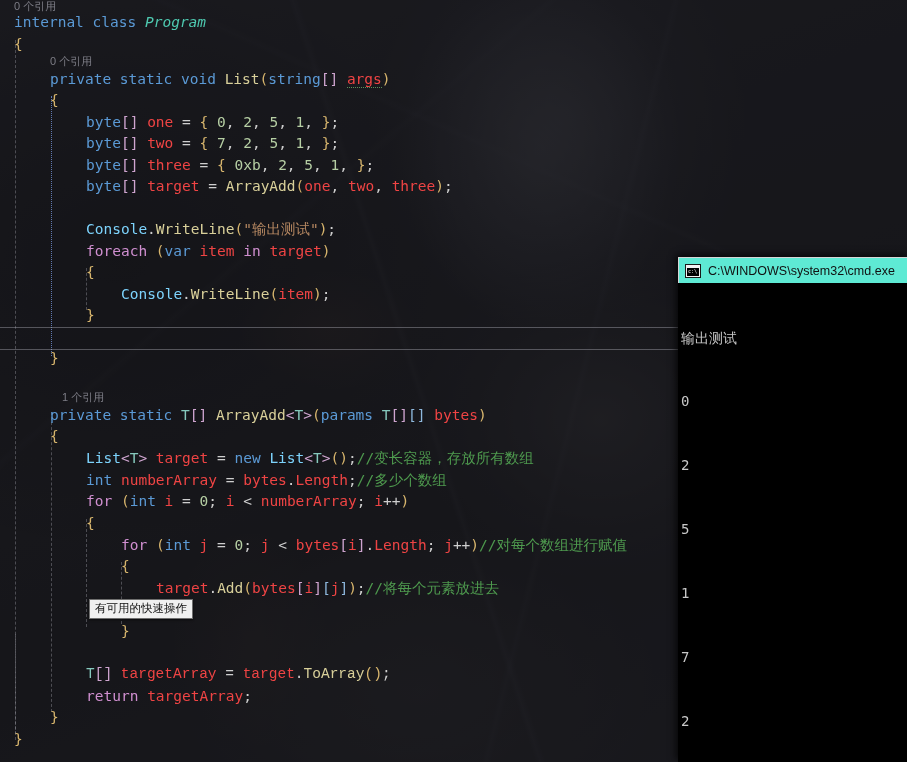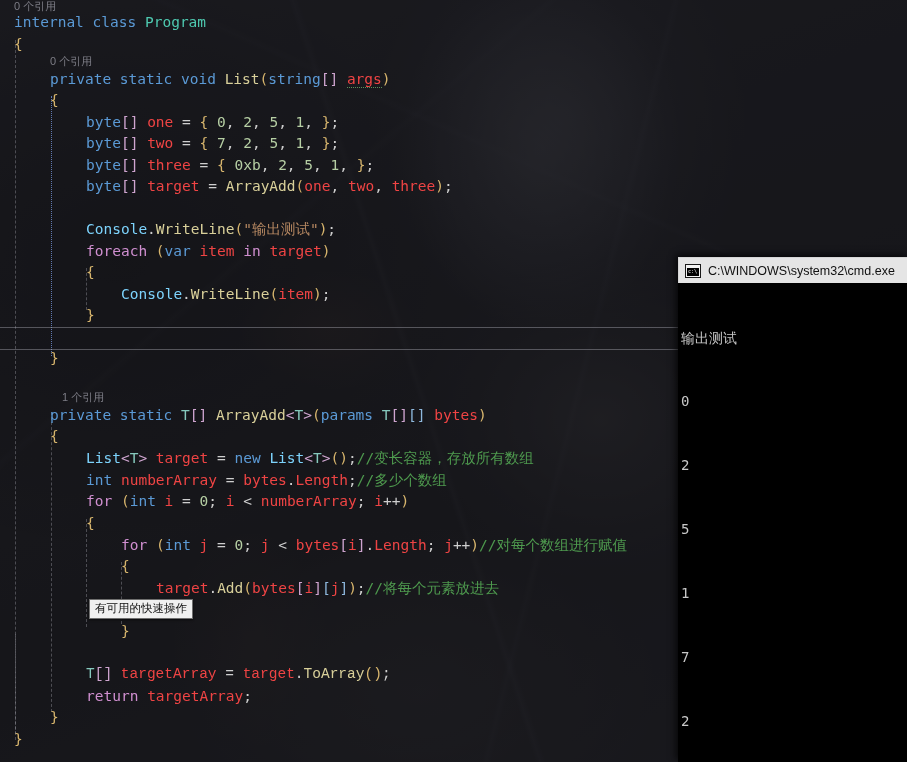--- a/index.html
+++ b/index.html
@@ -82,21 +82,21 @@
     line-height: 16px;
     color: #7d7d86;
     font-family: "Liberation Sans", sans-serif;
     white-space: pre;
   }
 
   
   .kw   { color: #5b9ad6; }          
   .ctl  { color: #d08fd0; }          
   .typ  { color: #7dd3fc; }          
-  .cls  { color: #4ec9b0; }
+  .cls  { color: #4ec9b0; font-style: italic; }
   .gen  { color: #86c9bd; }
   .mth  { color: #d9d09a; }          
   .var  { color: #ef4444; }          
   .num2 { color: #b6cfa4; }          
   .str  { color: #b58761; }          
   .cmt  { color: #4e9a4e; }          
   .pun  { color: #cfcfcf; }          
   .brc  { color: #d7b56d; }          
   .brc2 { color: #cfa5d0; }
   .brc3 { color: #8fb9de; }
@@ -140,21 +140,21 @@
   #cmdwin {
     position: absolute;
     left: 678px; top: 257px;
     width: 229px; height: 505px;
     background: #000;
     box-shadow: -2px -2px 7px rgba(0,0,0,0.75);
     overflow: hidden;
   }
   #cmdtitle {
     height: 26px;
-    background: #e5e5e5;
+    background: #5eead4;
     display: flex;
     align-items: center;
     padding-left: 6px;
     box-sizing: border-box;
     border-top: 1px solid #d6d6d6;
     border-left: 1px solid #d6d6d6;
   }
   #cmdicon {
     width: 16px; height: 14px;
     flex: 0 0 auto;

